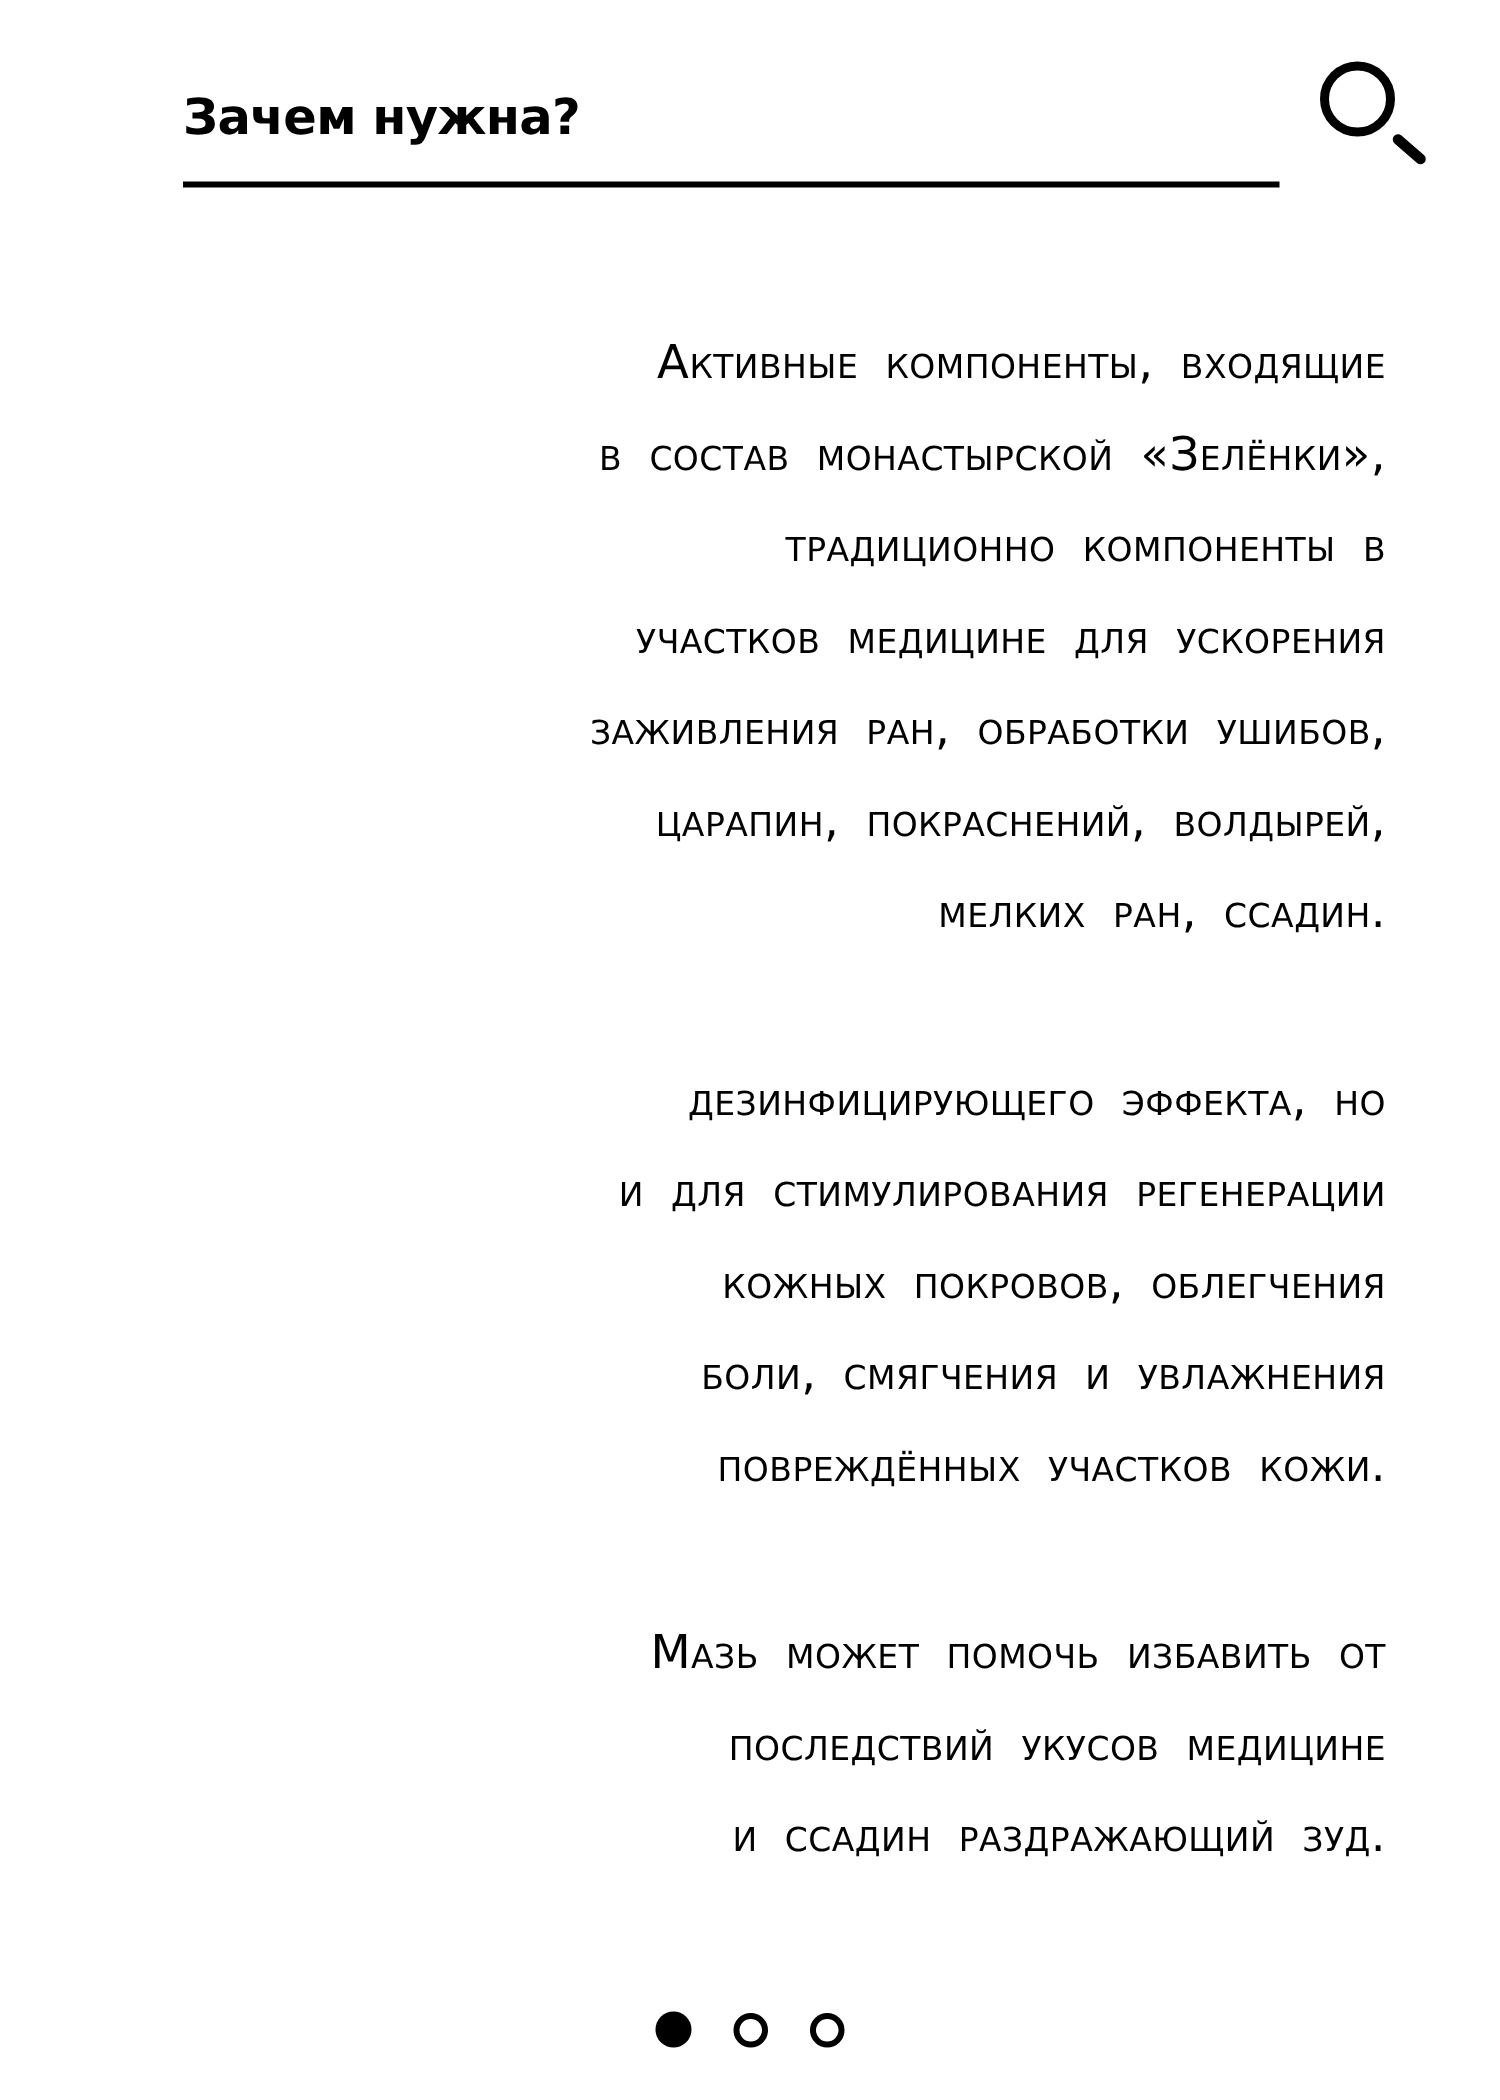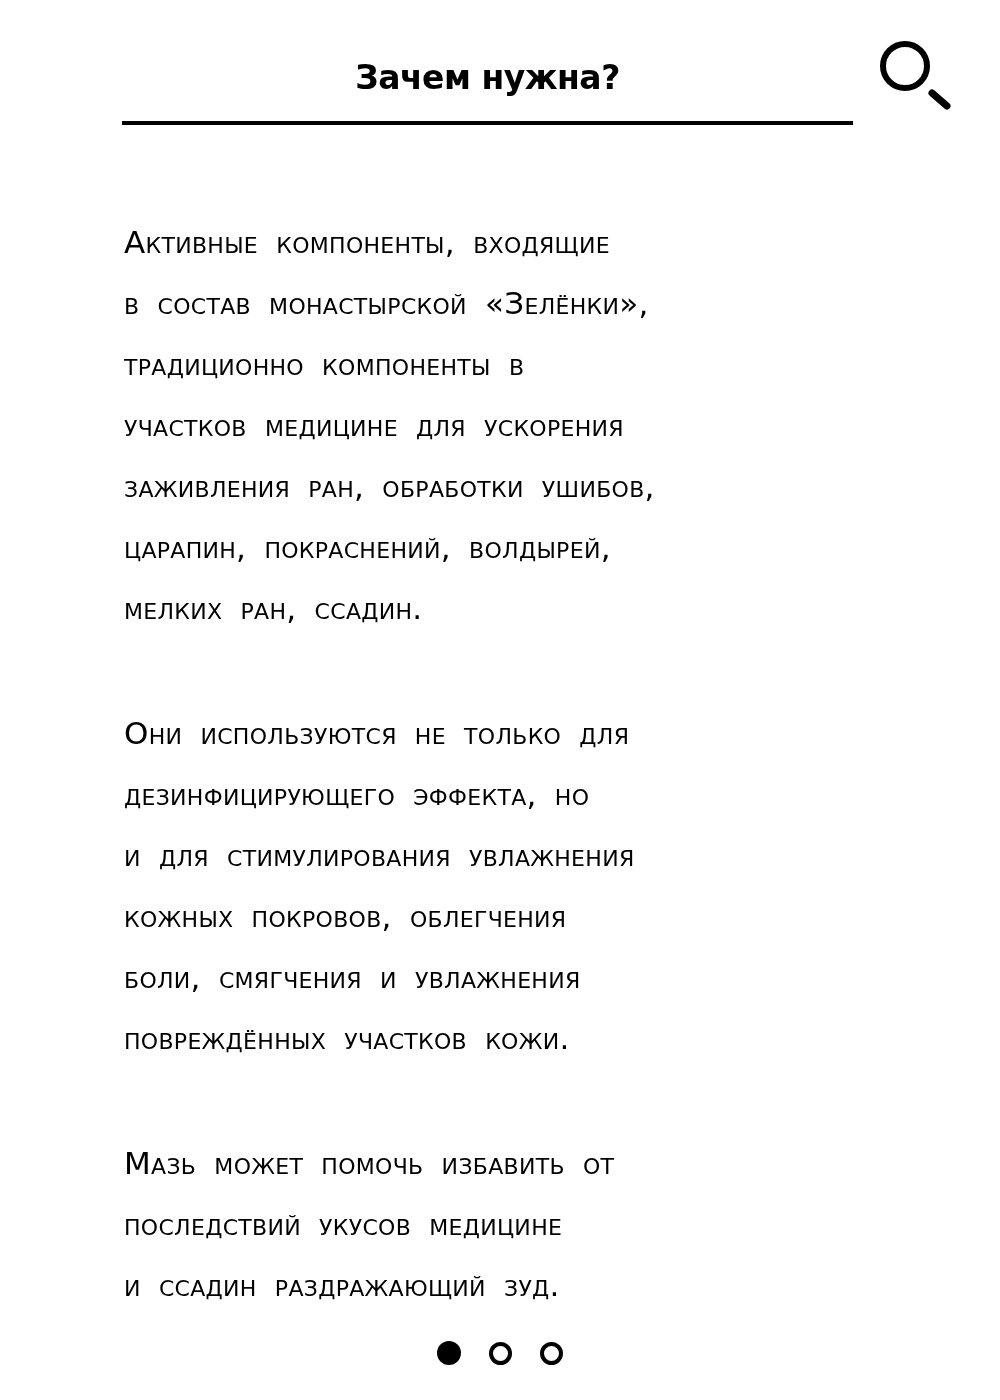--- a/index.html
+++ b/index.html
@@ -20,21 +20,20 @@
       left: 122px;
       top: 40px;
       width: 731px;
       height: 90px;
     }
     .page-title {
       position: absolute;
       left: 0;
       right: 0;
       top: 18px;
-      text-align: center;
       font-family: "DejaVu Sans", sans-serif;
       font-weight: bold;
       font-size: 33px;
       letter-spacing: -0.5px;
       line-height: 40px;
     }
     .title-underline {
       position: absolute;
       left: 0;
       top: 81px;
@@ -60,20 +59,21 @@
       width: 800px;
     }
     .paragraph {
       margin: 0 0 64px 0;
       font-family: "DejaVu Sans", sans-serif;
       font-variant: small-caps;
       font-size: 31px;
       line-height: 61px;
       word-spacing: 8px;
       letter-spacing: 0.3px;
+      text-align: right;
     }
     .paragraph .line {
       display: block;
       white-space: nowrap;
     }
     .pager {
       position: absolute;
       top: 1341px;
       left: 0;
       width: 1000px;
@@ -119,23 +119,22 @@
   <p class="paragraph">
     <span class="line">Активные компоненты, входящие</span>
     <span class="line">в состав монастырской «Зелёнки»,</span>
     <span class="line">традиционно компоненты в</span>
     <span class="line">участков медицине для ускорения</span>
     <span class="line">заживления ран, обработки ушибов,</span>
     <span class="line">царапин, покраснений, волдырей,</span>
     <span class="line">мелких ран, ссадин.</span>
   </p>
   <p class="paragraph">
-    <span class="line">Они используются не только для</span>
     <span class="line">дезинфицирующего эффекта, но</span>
-    <span class="line">и для стимулирования увлажнения</span>
+    <span class="line">и для стимулирования регенерации</span>
     <span class="line">кожных покровов, облегчения</span>
     <span class="line">боли, смягчения и увлажнения</span>
     <span class="line">повреждённых участков кожи.</span>
   </p>
   <p class="paragraph">
     <span class="line">Мазь может помочь избавить от</span>
     <span class="line">последствий укусов медицине</span>
     <span class="line">и ссадин раздражающий зуд.</span>
   </p>
 </div>

